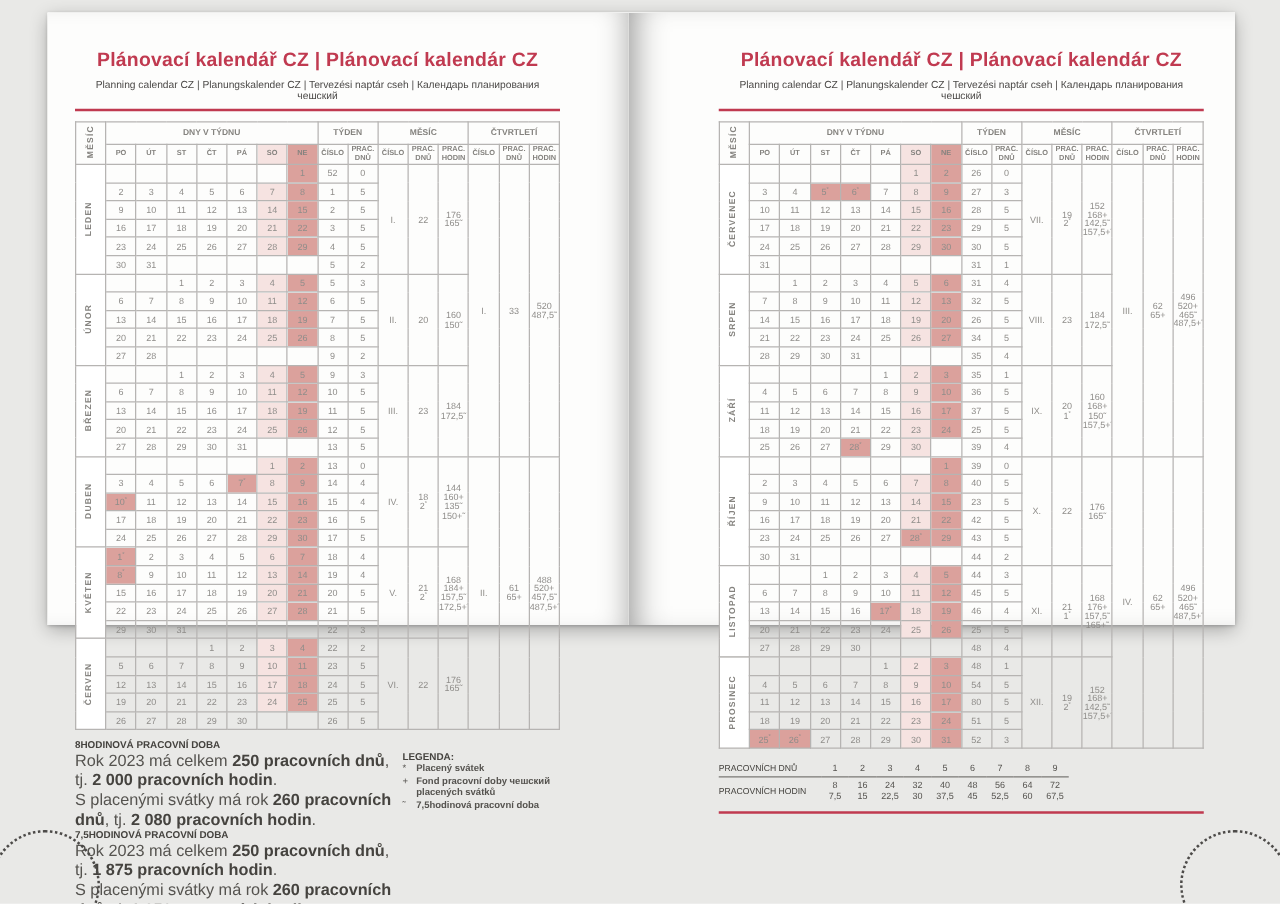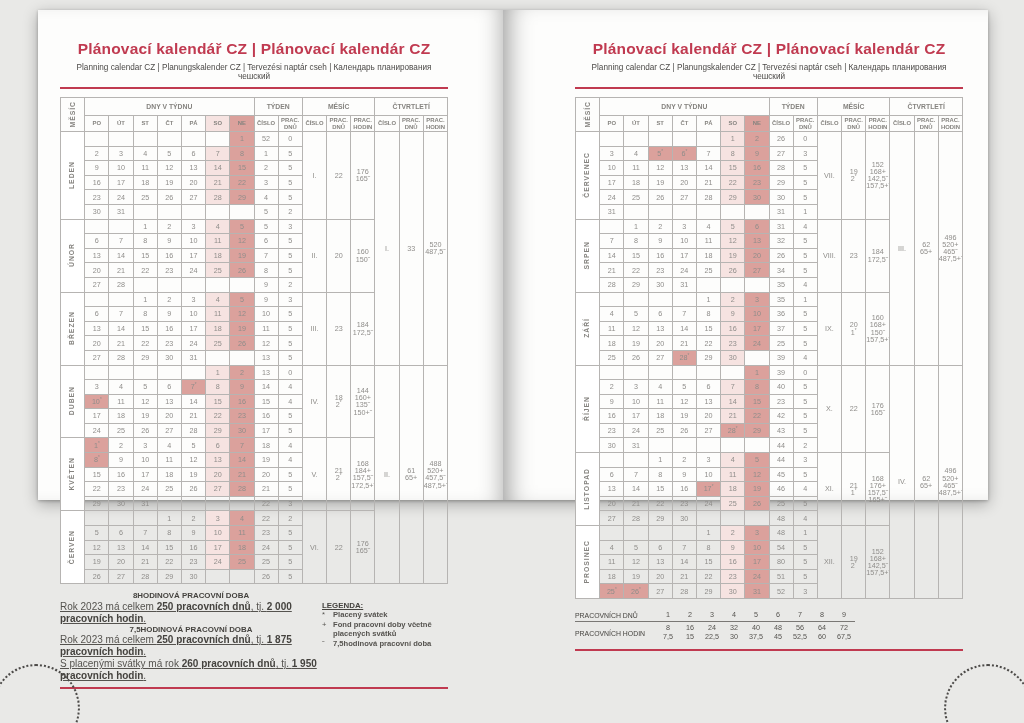--- a/index.html
+++ b/index.html
@@ -47,25 +47,25 @@
   }
   th.sat, td.sat{background:#f6e3e1;}
   th.sun, td.sun{background:#dba19c;}
   td.hol{background:#dba19c;}
   td.day sup, td.sum sup{font-size:4.6px;vertical-align:super;line-height:0;}
   td.sum{font-size:6.9px;line-height:1.6;}
   td.wn{font-size:7.2px;}
   
   .footer-left{display:flex;margin-top:7px;width:388px;}
   .ft-text{width:262px;}
-  .ft-heading{font-size:7.9px;font-weight:bold;color:#45433f;line-height:1.2;text-align:center;}
-  .ft-line{font-size:10px;color:#55534f;line-height:1.2;text-decoration:underline;}
+  .ft-heading{font-size:7.9px;font-weight:bold;color:#45433f;line-height:1.2;}
+  .ft-line{font-size:13px;color:#55534f;line-height:1.2;}
   .ft-line b{color:#45433f;}
   .legend{flex:1;padding-top:10px;}
-  .legend-title{font-size:7.9px;font-weight:bold;color:#45433f;text-decoration:underline;}
+  .legend-title{font-size:7.9px;font-weight:bold;color:#45433f;}
   .legend-item{display:flex;font-size:7.6px;color:#55534f;line-height:1.25;}
   .legend-sym{width:11px;flex:none;text-align:left;}
   .legend-txt{flex:1;font-weight:bold;}
   .footer-right{margin-top:10px;width:300px;}
   table.hours{border-collapse:collapse;}
   table.hours td{font-size:7.2px;color:#55534f;padding:0;}
   table.hours .lbl{text-align:left;width:82px;font-size:6.9px;color:#45433f;}
   table.hours .num{width:22px;text-align:center;line-height:1.2;}
   table.hours tr.first td{border-bottom:1px solid #7a7875;height:12px;}
   table.hours tr.second td{height:22px;vertical-align:middle;}
@@ -494,34 +494,35 @@
                 <td class="day"></td>
                 <td class="wn">26</td>
                 <td class="wn">5</td>
               </tr>
             </tbody>
           </table>
         <div class="footer-left">
           <div class="ft-text">
               <div class="ft-heading">8HODINOVÁ PRACOVNÍ DOBA</div>
               <div class="ft-line">Rok 2023 má celkem <b>250 pracovních dnů</b>, tj. <b>2 000 pracovních hodin</b>.</div>
+              <div class="ft-line">S placenými svátky má rok <b>260 pracovních dnů</b>, tj. <b>2 080 pracovních hodin</b>.</div>
               <div class="ft-heading">7,5HODINOVÁ PRACOVNÍ DOBA</div>
               <div class="ft-line">Rok 2023 má celkem <b>250 pracovních dnů</b>, tj. <b>1 875 pracovních hodin</b>.</div>
               <div class="ft-line">S placenými svátky má rok <b>260 pracovních dnů</b>, tj. <b>1 950 pracovních hodin</b>.</div>
             </div>
           <div class="legend">
             <div class="legend-title">LEGENDA:</div>
             <div class="legend-items">
                 <div class="legend-item">
                   <span class="legend-sym">*</span>
                   <span class="legend-txt">Placený svátek</span>
                 </div>
                 <div class="legend-item">
                   <span class="legend-sym">+</span>
-                  <span class="legend-txt">Fond pracovní doby včetně placených svátků</span>
+                  <span class="legend-txt">Fond pracovní doby чешский placených svátků</span>
                 </div>
                 <div class="legend-item">
                   <span class="legend-sym">˜</span>
                   <span class="legend-txt">7,5hodinová pracovní doba</span>
                 </div>
               </div>
           </div>
         </div>
         <div class="rule-red-bottom"></div>
       </div>

